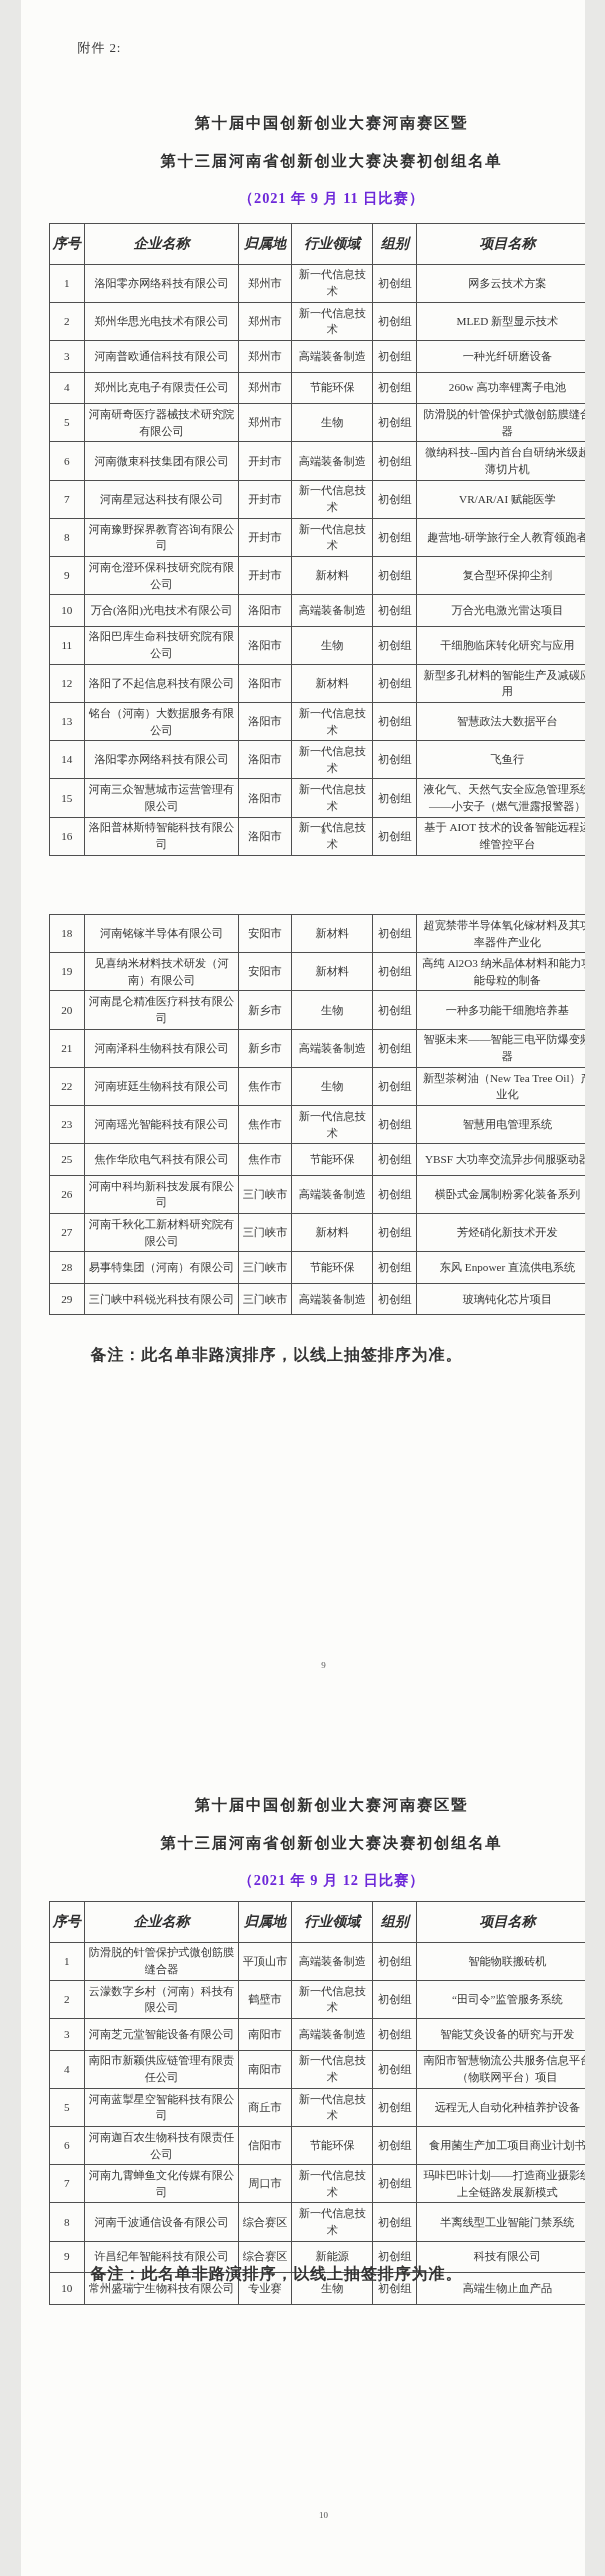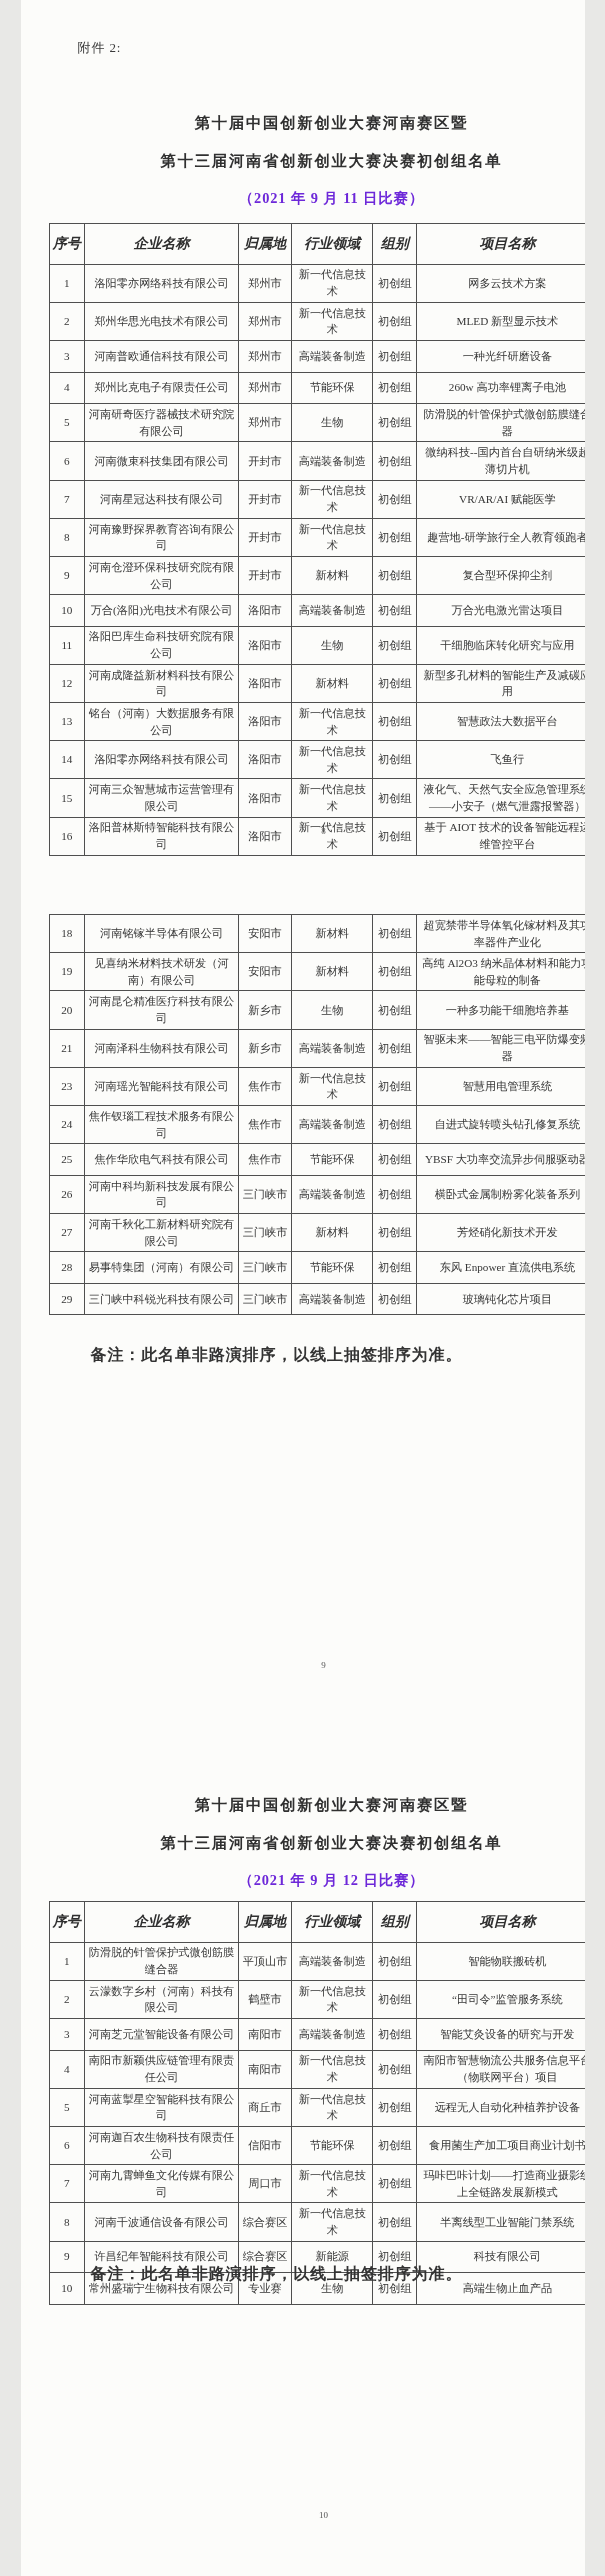--- a/index.html
+++ b/index.html
@@ -168,21 +168,21 @@
         <tr>
           <td>11</td>
           <td>洛阳巴库生命科技研究院有限公司</td>
           <td>洛阳市</td>
           <td>生物</td>
           <td>初创组</td>
           <td>干细胞临床转化研究与应用</td>
         </tr>
         <tr>
           <td>12</td>
-          <td>河南成隆益新材料科技有限公司</td>
+          <td>洛阳了不起信息科技有限公司</td>
           <td>洛阳市</td>
           <td>新材料</td>
           <td>初创组</td>
           <td>新型多孔材料的智能生产及减碳应用</td>
         </tr>
         <tr>
           <td>13</td>
           <td>铭台（河南）大数据服务有限公司</td>
           <td>洛阳市</td>
           <td>新一代信息技术</td>
@@ -254,34 +254,34 @@
         </tr>
         <tr>
           <td>21</td>
           <td>河南泽科生物科技有限公司</td>
           <td>新乡市</td>
           <td>高端装备制造</td>
           <td>初创组</td>
           <td>智驱未来——智能三电平防爆变频器</td>
         </tr>
         <tr>
+          <td>22</td>
+          <td>河南班廷生物科技有限公司</td>
+          <td>焦作市</td>
+          <td>生物</td>
+          <td>初创组</td>
+          <td>新型茶树油（New Tea Tree Oil）产业化</td>
+        </tr>
+        <tr>
           <td>23</td>
           <td>河南瑶光智能科技有限公司</td>
           <td>焦作市</td>
           <td>新一代信息技术</td>
           <td>初创组</td>
           <td>智慧用电管理系统</td>
-        </tr>
-        <tr>
-          <td>24</td>
-          <td>焦作钗瑙工程技术服务有限公司</td>
-          <td>焦作市</td>
-          <td>高端装备制造</td>
-          <td>初创组</td>
-          <td>自进式旋转喷头钻孔修复系统</td>
         </tr>
         <tr>
           <td>25</td>
           <td>焦作华欣电气科技有限公司</td>
           <td>焦作市</td>
           <td>节能环保</td>
           <td>初创组</td>
           <td>YBSF 大功率交流异步伺服驱动器</td>
         </tr>
         <tr>

